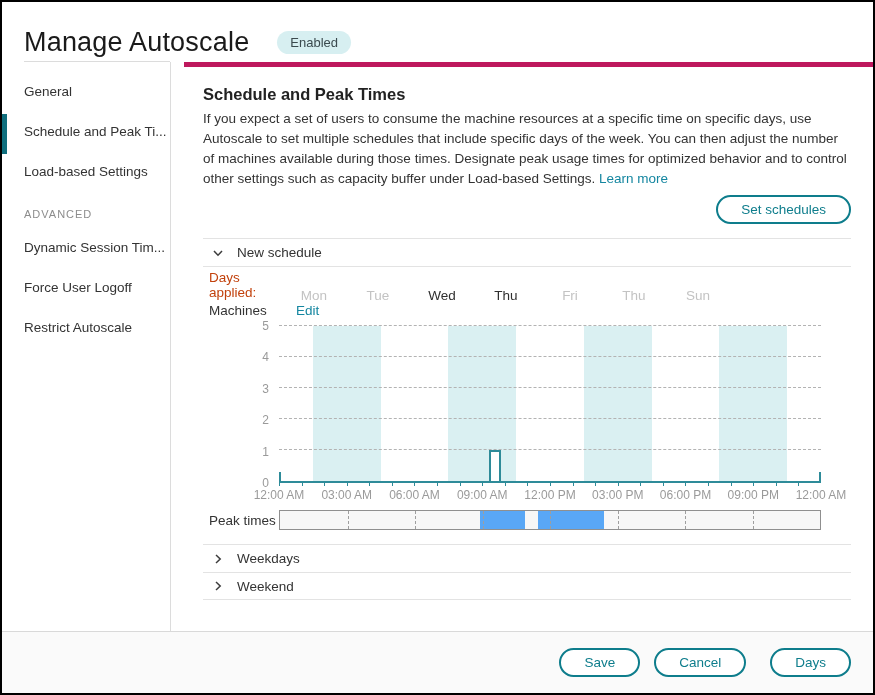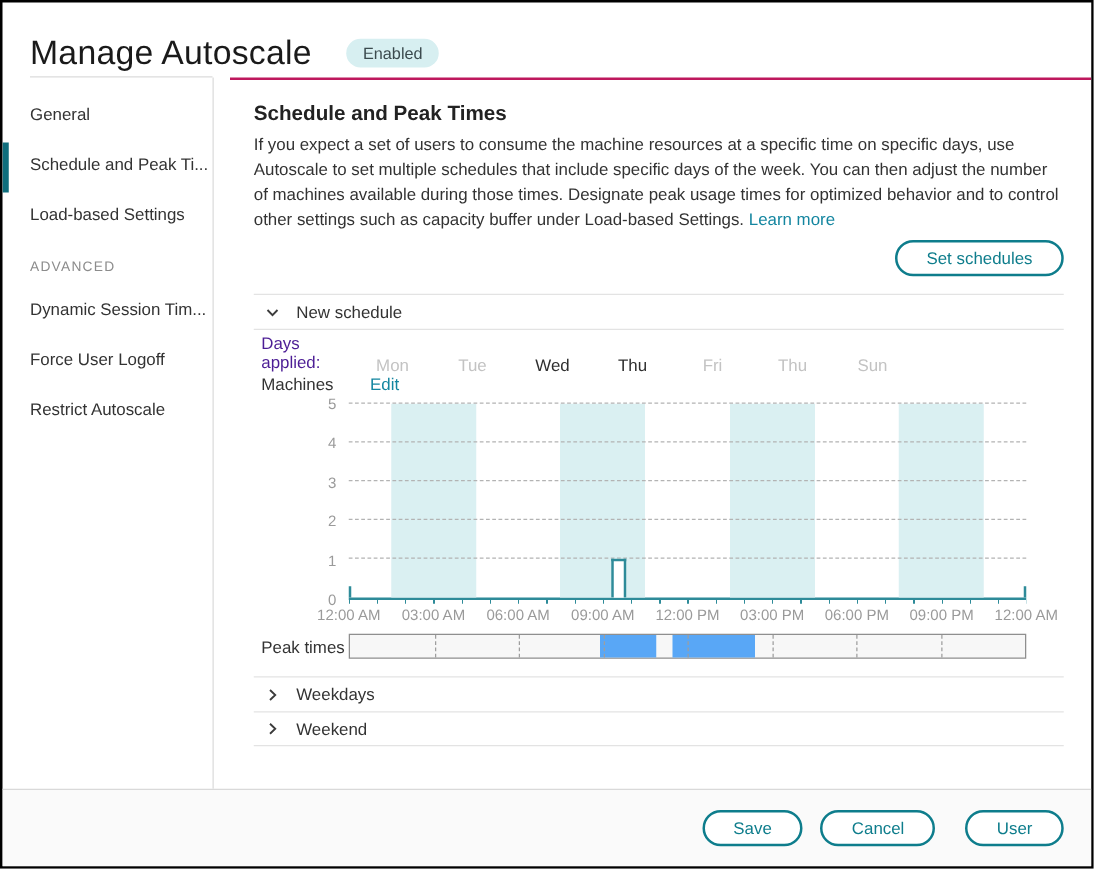--- a/index.html
+++ b/index.html
@@ -22,21 +22,21 @@
   
   .body-row{ display:flex; height:569px; }
 
   .sidebar{ position:relative; width:200px; border-right:1px solid #dcdcdc; }
   .sidebar::before{ content:""; position:absolute; top:-1px; left:22px; right:0; height:1px; background:#dcdcdc; }
   .side-nav{ padding:10px 0 0 22px; }
   .side-item{ height:40px; line-height:40px; font-size:13.5px; color:#333; cursor:pointer; white-space:nowrap; }
   .side-section{ height:28px; line-height:28px; margin-top:8px; font-size:11px; color:#8c8c8c; letter-spacing:1px; }
   .active-indicator{ position:absolute; left:0; top:112px; width:5px; height:40px; background:#0f6e7d; }
 
-  .main{ flex:1; margin-left:13px; border-top:2px solid #be185d; padding:0 22px 0 19px; }
+  .main{ flex:1; margin-left:13px; border-top:5px solid #be185d; padding:0 22px 0 19px; }
 
   .h2{ margin-top:18px; font-size:16.5px; font-weight:700; color:#222; }
   .desc{ margin-top:5px; font-size:13.5px; line-height:20px; color:#333; width:648px; }
   .link{ color:#1486a0; text-decoration:none; cursor:pointer; }
 
   .btn-row{ margin-top:6px; text-align:right; }
   .btn{
     display:inline-block; background:#fff; border:2px solid #0e7d8c; color:#0e7d8c;
     border-radius:15px; height:29px; line-height:25px; padding:0 23px;
     font-size:13.5px; font-family:"Liberation Sans", sans-serif; cursor:pointer;
@@ -46,21 +46,21 @@
   .accordion{ margin-top:14px; }
   .acc-header{
     height:28px; display:flex; align-items:center; gap:13px; padding-left:9px;
     border-top:1px solid #e3e3e3; font-size:13.5px; color:#333; cursor:pointer; background:#fff;
   }
   .acc-header.last{ border-bottom:1px solid #e3e3e3; }
   .acc-header .chev{ display:flex; width:12px; }
   .acc-body{ border-top:1px solid #e3e3e3; padding:8px 30px 14px 6px; }
 
   .days-row{ display:flex; align-items:center; height:20px; font-size:13.5px; }
-  .days-label{ width:73px; color:#4c1d95; }
+  .days-label{ width:73px; color:#c2410c; }
   .day{ width:64px; text-align:center; color:#c3c3c3;margin-top:21px; }
   .day.selected{ color:#2f2f2f; }
   .machines-row{ display:flex; align-items:center; height:20px; margin-top:5px; font-size:13.5px; }
   .machines-label{ width:87px; color:#333; }
 
   
   .chart-wrap{ margin-top:6px; position:relative; padding-left:70px; }
   .y-axis{ position:absolute; left:0; top:0; width:60px; height:157px; }
   .y-axis span{ position:absolute; right:0; width:60px; text-align:right; font-size:12px; color:#9a9a9a; }
   .plot{ position:relative; height:157px; border-bottom:2px solid #2e8b99; }
@@ -223,17 +223,17 @@
           <span>Weekend</span>
         </div>
 
       </div>
     </div>
   </div>
 
   <div class="footer">
     <button class="btn">Save</button>
     <button class="btn">Cancel</button>
-    <button class="btn apply">User</button>
+    <button class="btn apply">Days</button>
   </div>
 
   <div class="active-indicator"></div>
 </div>
 
 </body></html>

